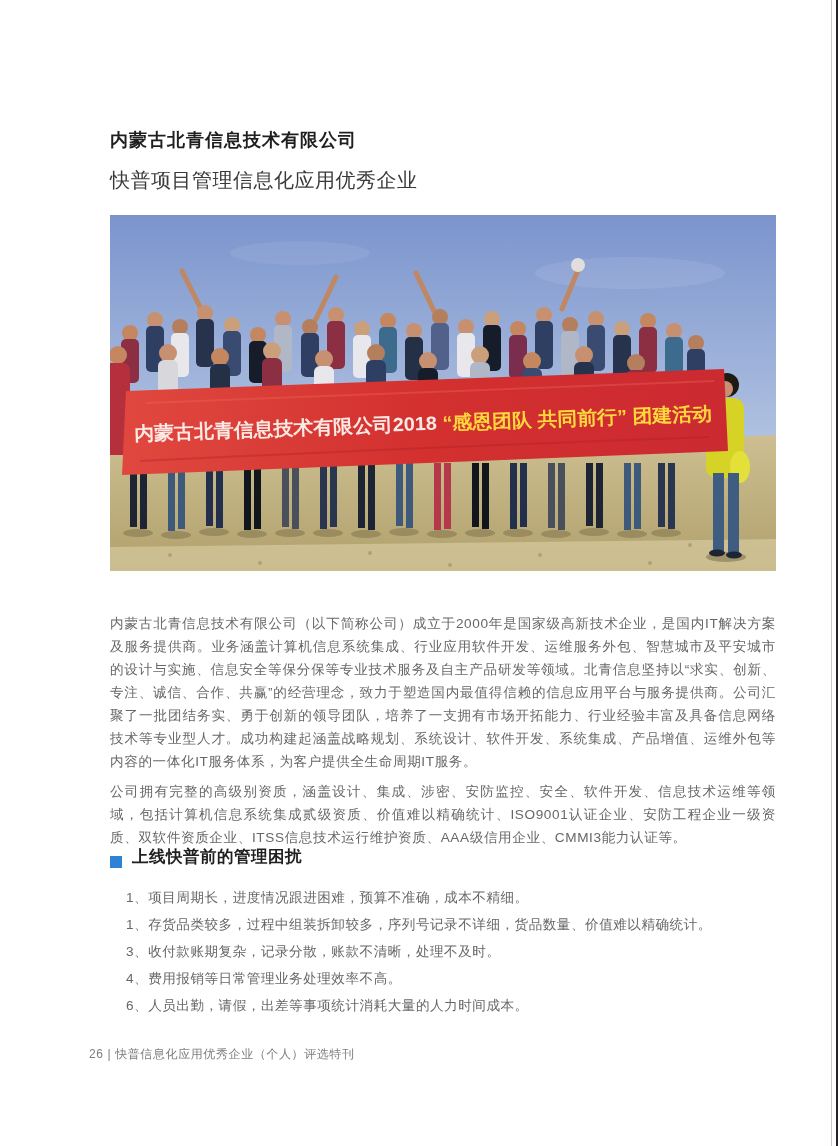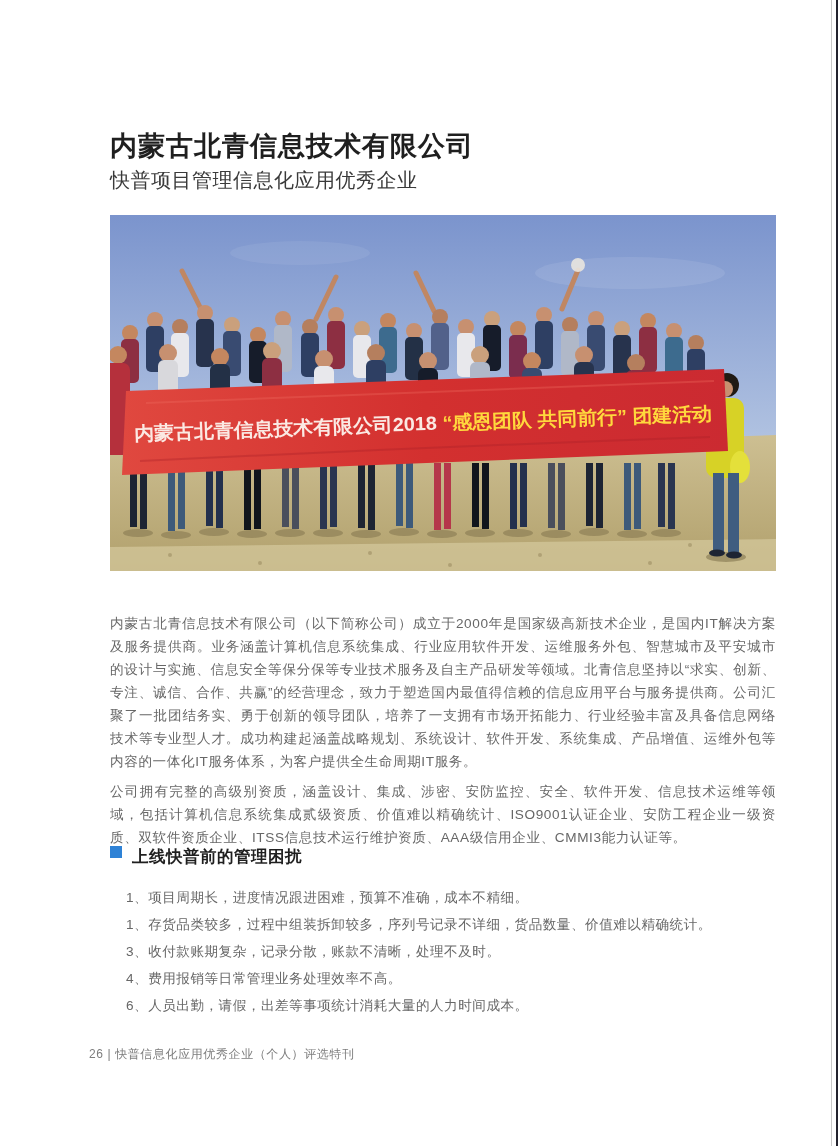--- a/index.html
+++ b/index.html
@@ -6,21 +6,21 @@
   .page{
     position:relative;width:839px;height:1146px;background:#ffffff;
     font-family:"Liberation Sans","DejaVu Sans",sans-serif;overflow:hidden;
     margin:0 auto;
   }
   .edge-line-light{position:absolute;top:0;right:7px;width:1px;height:100%;background:#c9c9c9;}
   .edge-line-dark{position:absolute;top:0;right:1px;width:2px;height:100%;background:#23232e;}
 
   .doc-title{
     position:absolute;left:110px;top:128px;width:666px;
-    font-size:27px;font-weight:bold;color:#1f1f1f;letter-spacing:1px;
+    font-size:18px;font-weight:bold;color:#1f1f1f;letter-spacing:1px;
   }
   .doc-subtitle{
     position:absolute;left:110px;top:167px;width:666px;
     font-size:20px;color:#3a3a3a;letter-spacing:0.5px;
   }
   .photo{
     position:absolute;left:110px;top:215px;width:666px;height:356px;
     overflow:hidden;background:#7b94cd;
   }
   .photo svg{display:block;}
@@ -28,21 +28,21 @@
     position:absolute;left:110px;width:666px;
     font-size:13.6px;line-height:23px;color:#676767;letter-spacing:0.6px;
     text-align:justify;
     margin-top:24px;
   }
   .para-1{top:588px;}
   .para-2{top:756px;}
   .section-heading{
     position:absolute;left:110px;top:846px;width:666px;
     font-size:16.5px;font-weight:bold;color:#1f1f1f;letter-spacing:0.5px;
-    display:flex;align-items:flex-start;
+    display:flex;align-items:flex-end;
   }
   .bullet-square{
     display:inline-block;width:12px;height:12px;background:#2e82d6;
     margin-right:10px;flex:0 0 auto;
   }
   .issue-list{position:absolute;left:126px;top:884px;width:666px;}
   .issue-item{
     font-size:13.6px;color:#676767;letter-spacing:0.5px;
     height:27px;line-height:27px;white-space:nowrap;overflow:hidden;
   }

